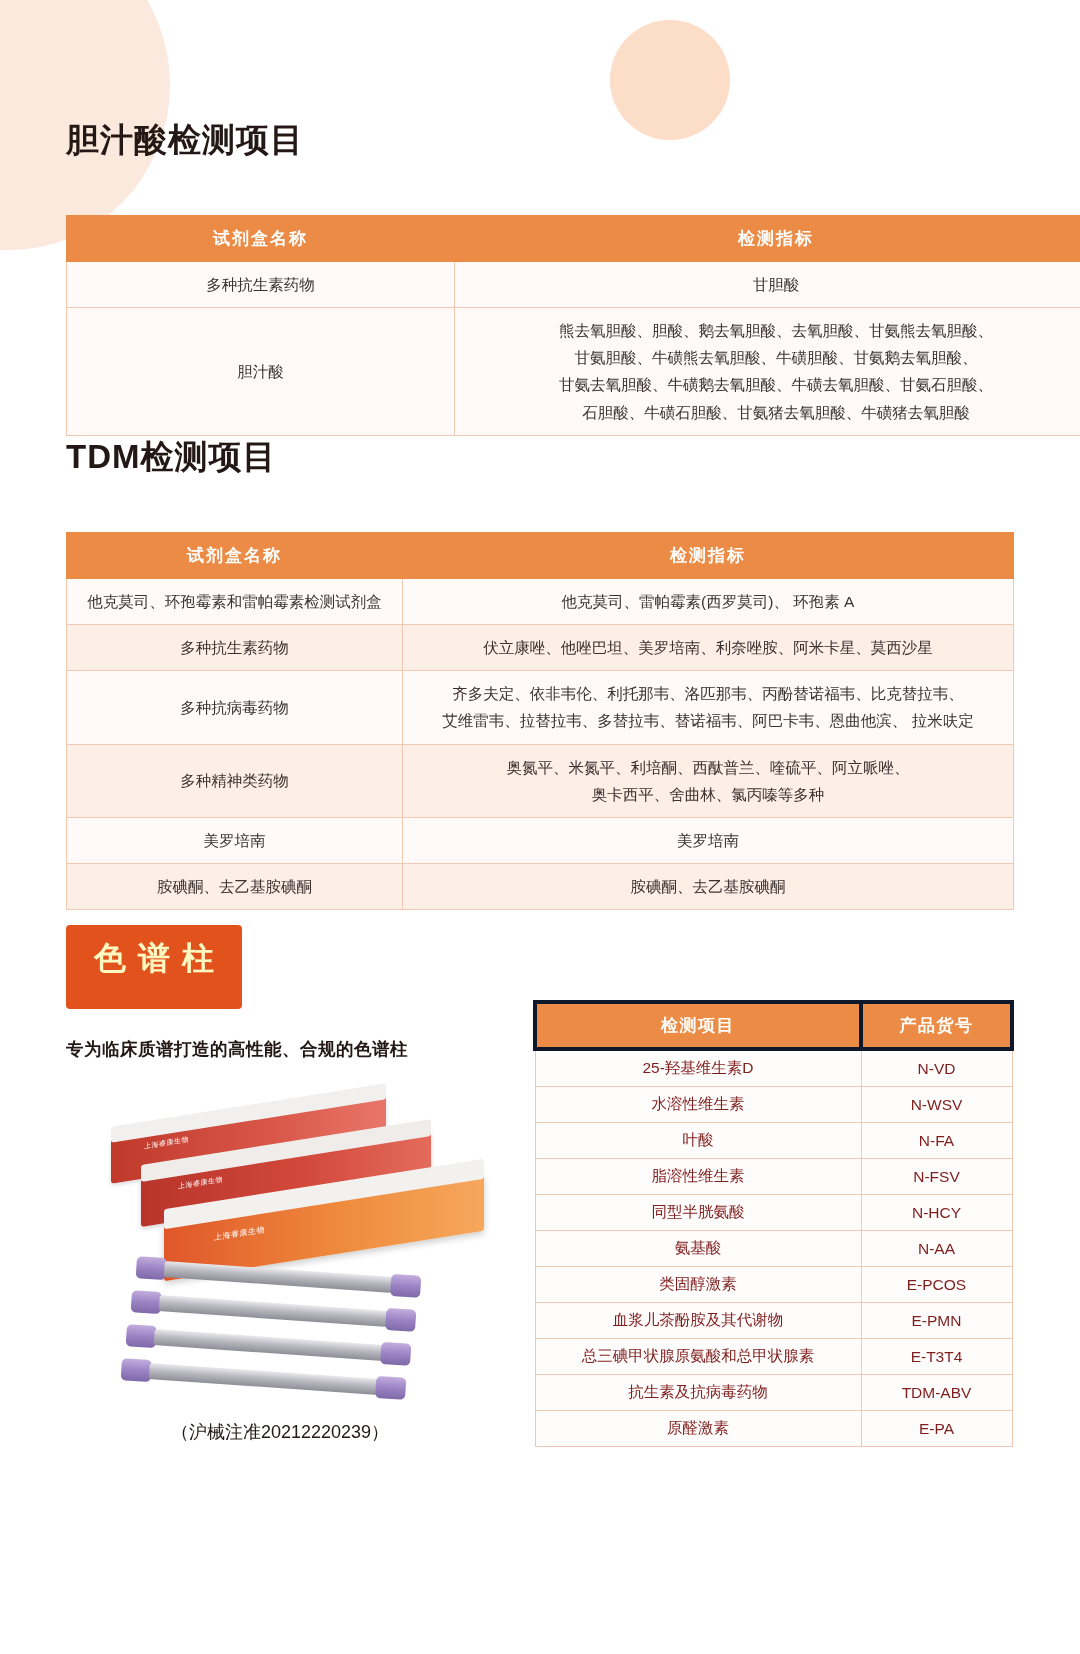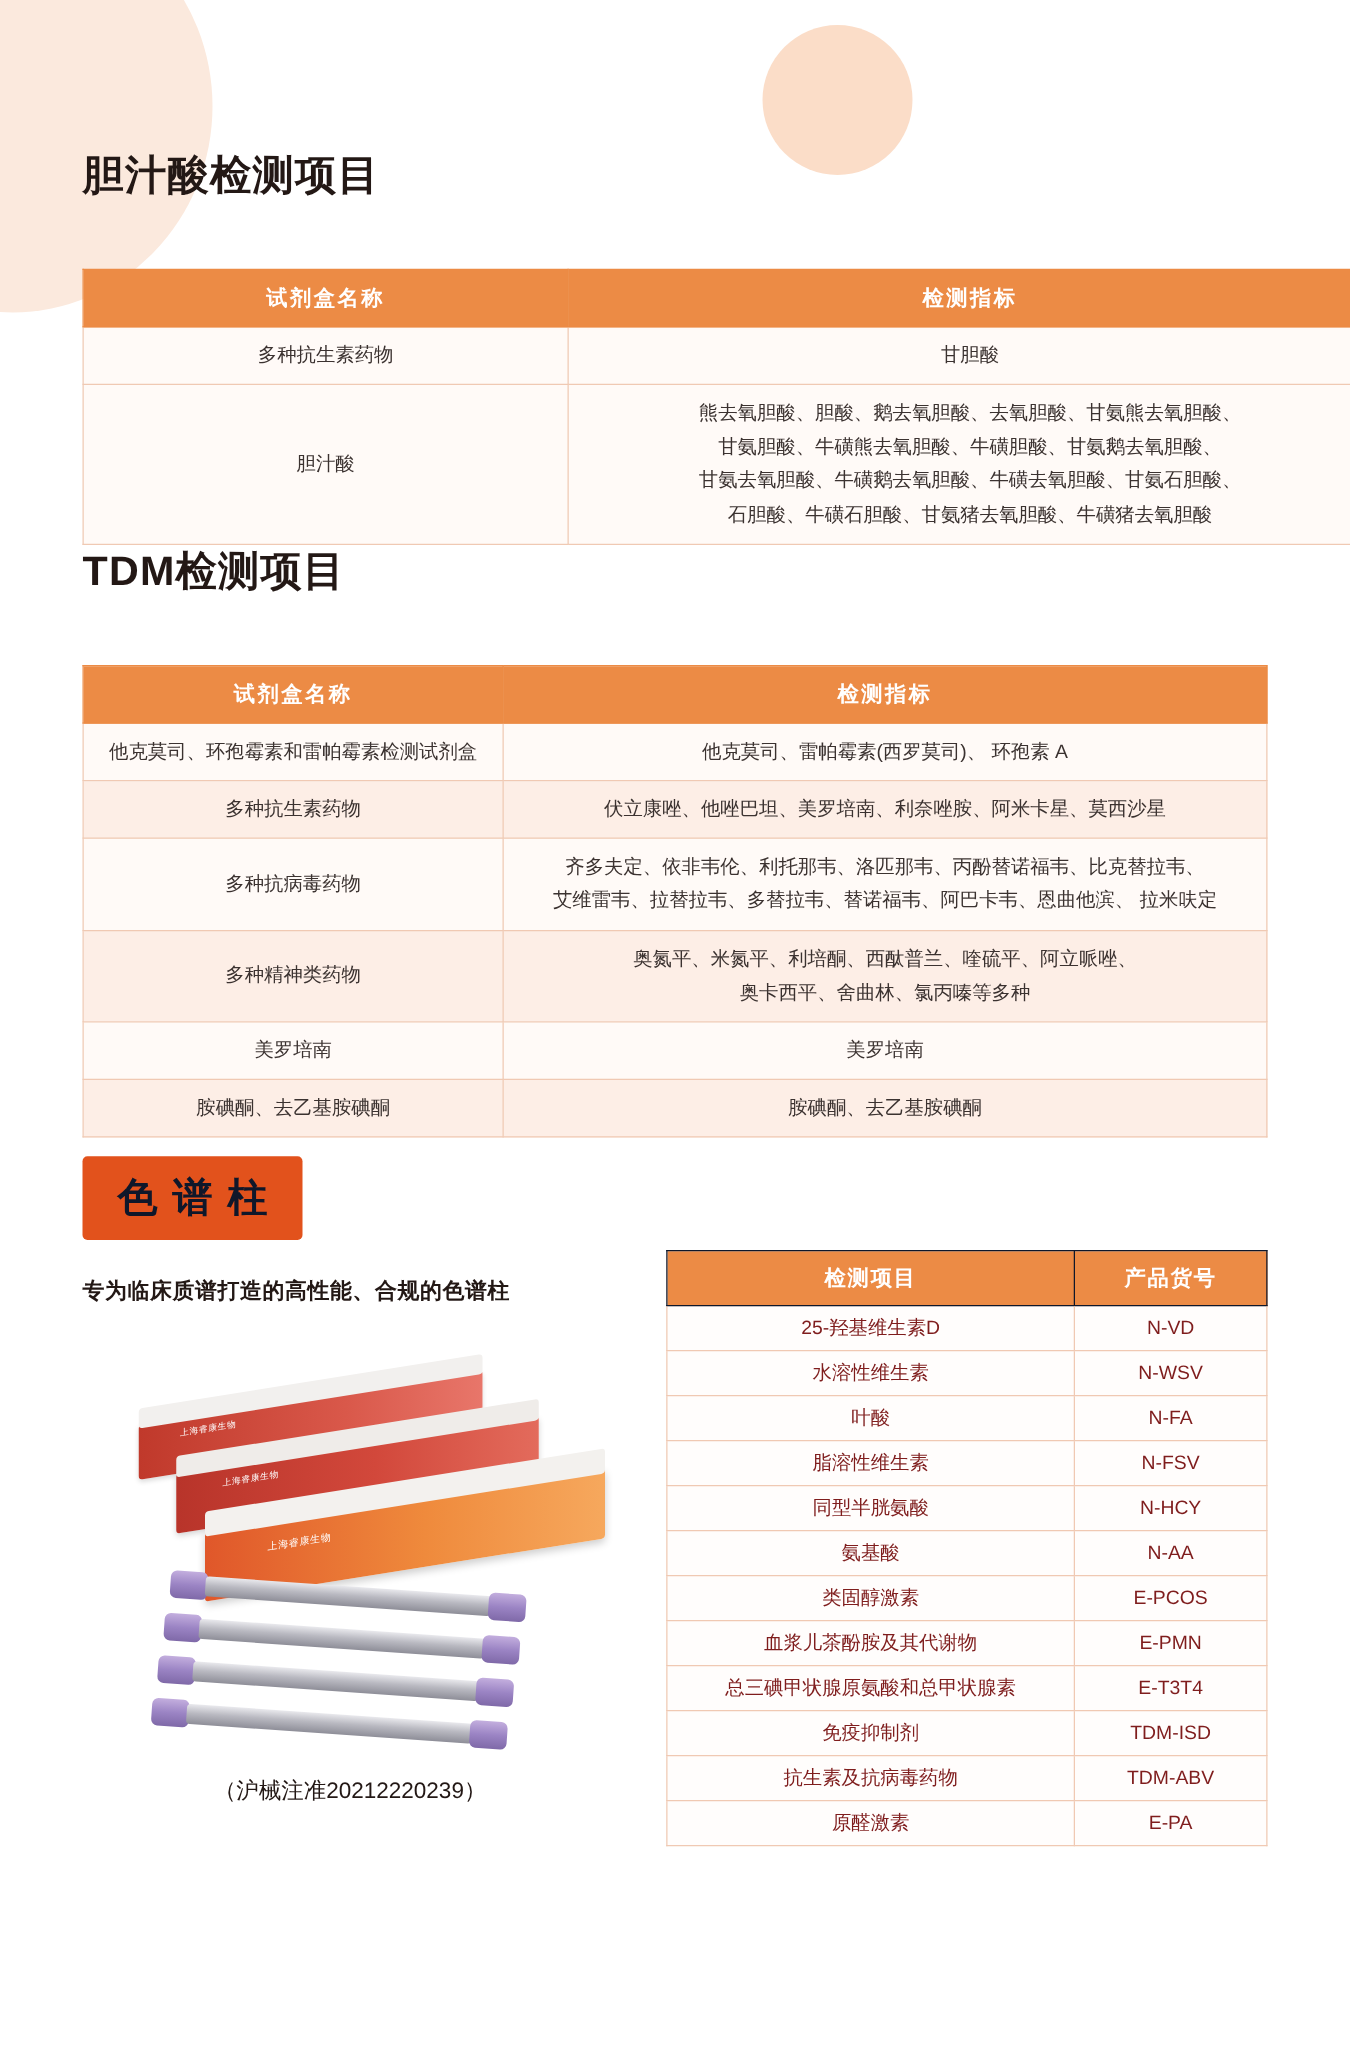--- a/index.html
+++ b/index.html
@@ -74,25 +74,25 @@
   
   #tdm-section { position: absolute; left: 66px; top: 435px; width: 948px; }
   #tdm-section .tbl-wrap { margin-top: 52px; }
   #tdm-section col.c1 { width: 336px; }
 
   
   #col-section { position: absolute; left: 66px; top: 925px; width: 948px; }
   .badge {
     display: inline-block;
     background: #e2521c;
-    color: #0f172a;
+    color: #fef9c3;
     font-size: 32px;
     font-weight: bold;
     letter-spacing: 12px;
-    padding: 12px 16px 11px 28px;
+    padding: 12px 16px 28px 28px;
     border-radius: 4px;
   }
   .col-sub {
     margin-top: 28px;
     font-size: 17.5px;
     font-weight: bold;
     color: #231815;
     letter-spacing: .5px;
   }
   .col-note {
@@ -148,21 +148,21 @@
     width: 100%;
     table-layout: fixed;
   }
   table.prod-table th {
     background: #ec8b45;
     color: #fff;
     font-size: 17px;
     font-weight: bold;
     letter-spacing: 1.5px;
     padding: 10px 4px;
-    border: 1px solid #0f172a;
+    border: 4px solid #0f172a;
     text-align: center;
   }
   table.prod-table td {
     border: 1px solid #f0c9b3;
     padding: 7px 6px;
     font-size: 15.5px;
     text-align: center;
     color: #7f1d1d;
     background: #fffdfc;
   }
@@ -349,24 +349,20 @@
         </tr>
         <tr>
           <td>血浆儿茶酚胺及其代谢物</td>
           <td>E-PMN</td>
         </tr>
         <tr>
           <td>总三碘甲状腺原氨酸和总甲状腺素</td>
           <td>E-T3T4</td>
         </tr>
         <tr>
-          <td>免疫抑制剂</td>
-          <td>TDM-ISD</td>
-        </tr>
-        <tr>
           <td>抗生素及抗病毒药物</td>
           <td>TDM-ABV</td>
         </tr>
         <tr>
           <td>原醛激素</td>
           <td>E-PA</td>
         </tr>
       </tbody>
     </table>
   </div>

